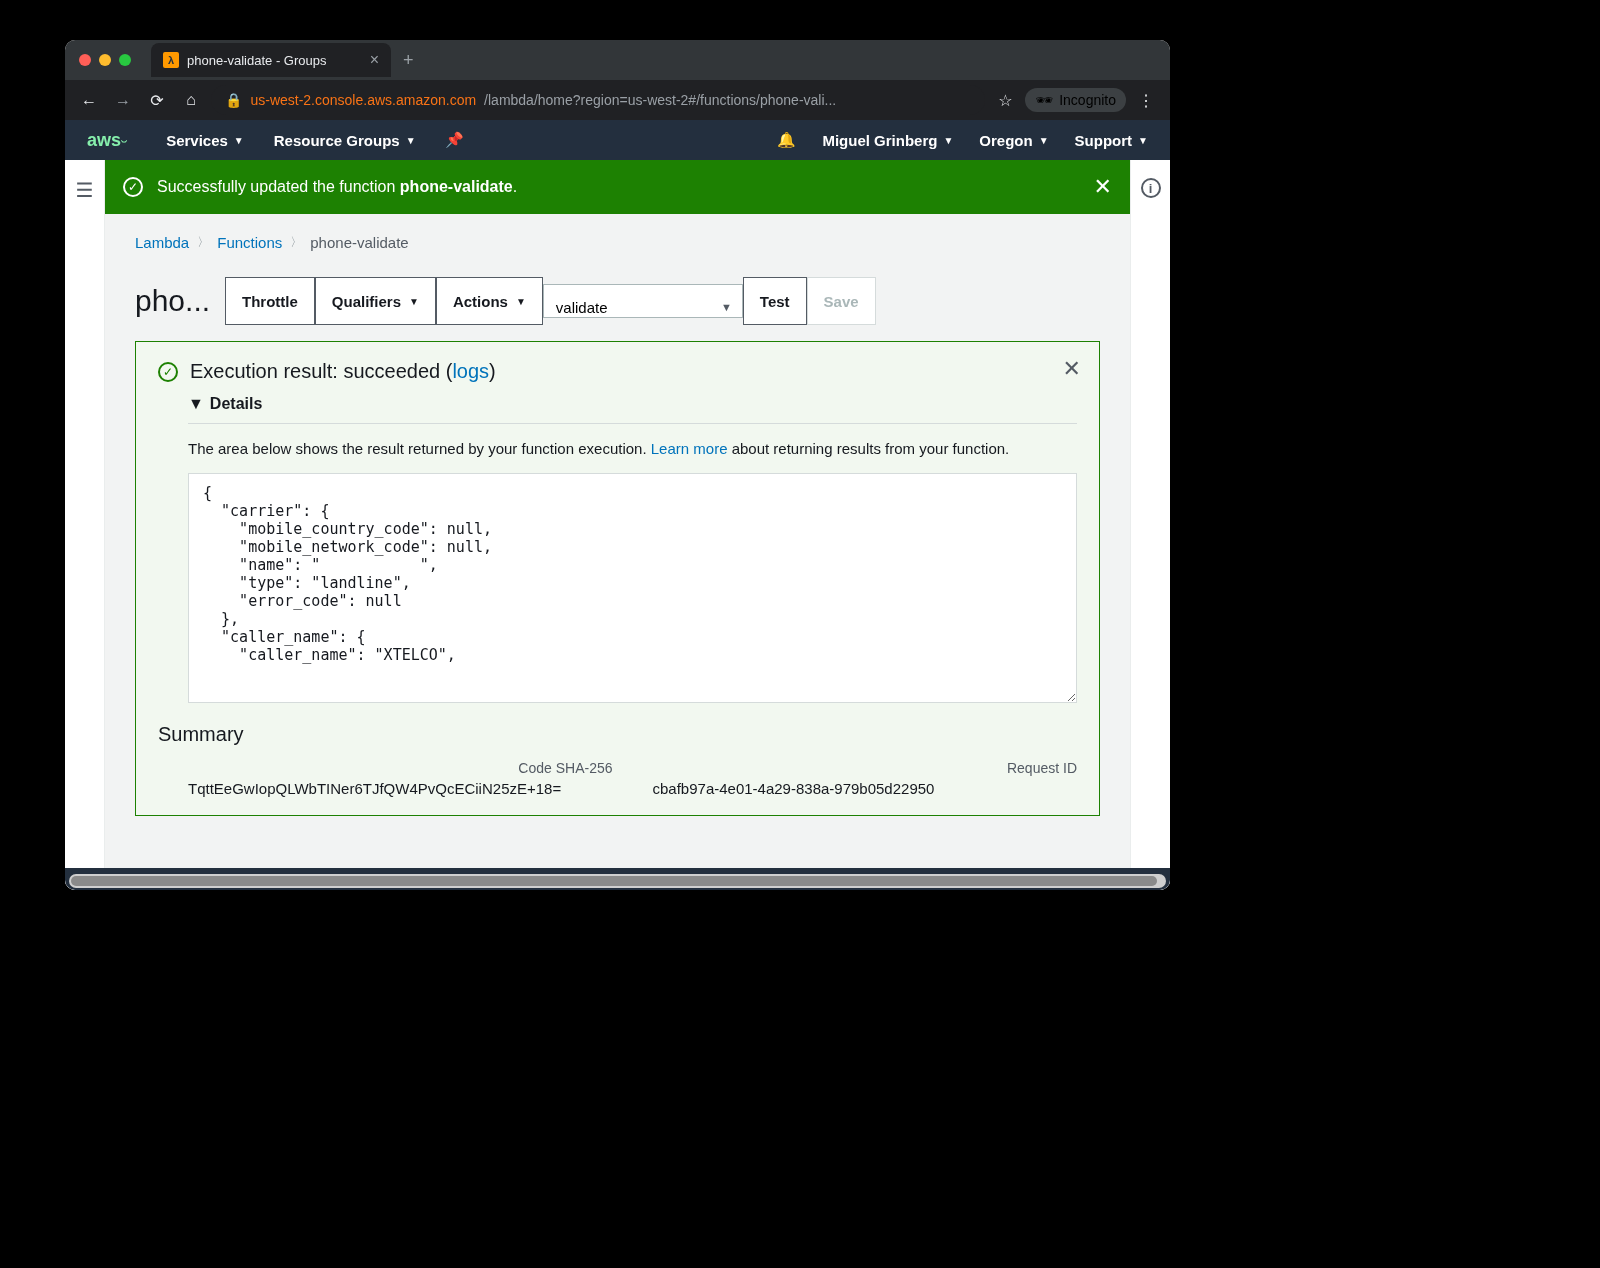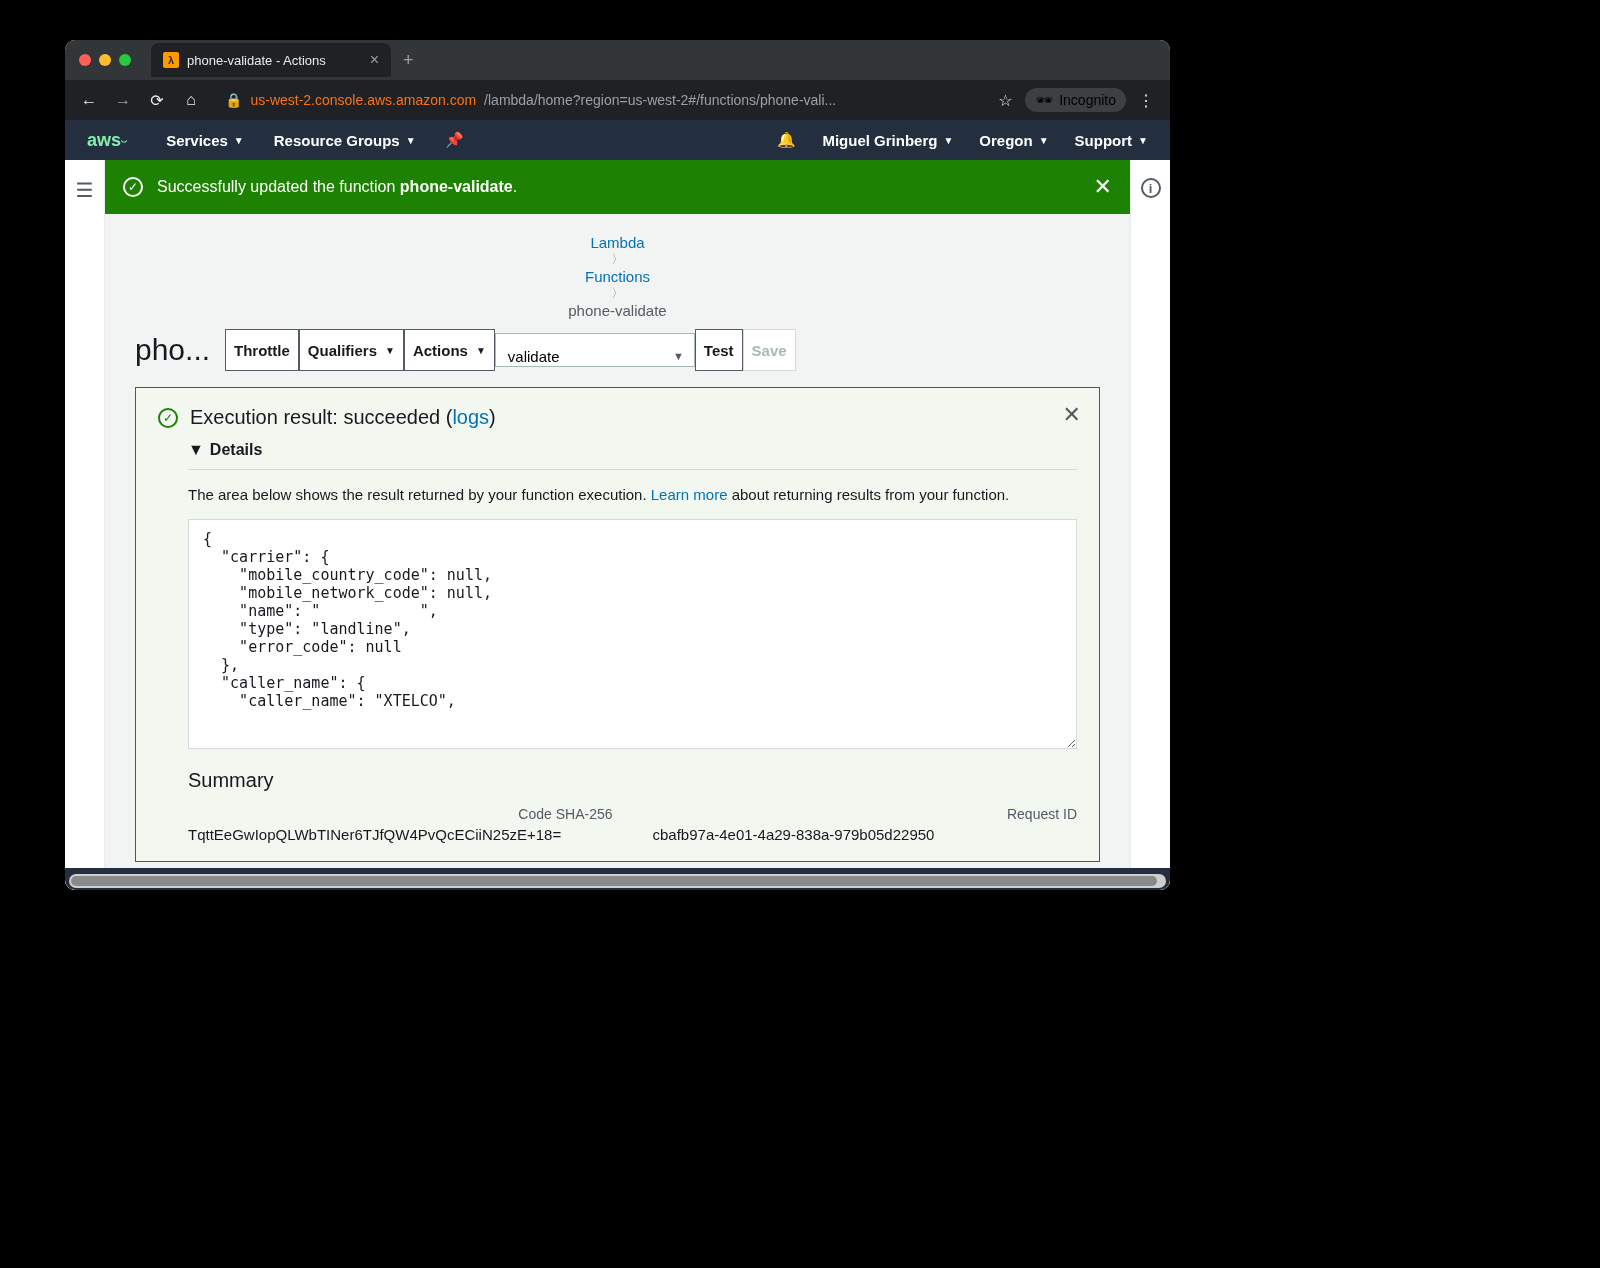--- a/index.html
+++ b/index.html
@@ -29,42 +29,42 @@
     .body-area { display: flex; height: calc(100% - 120px); background: #fff; position: relative; }
     .left-rail { width: 40px; background: #fff; border-right: 1px solid #eaeded; display: flex; justify-content: center; padding-top: 18px; }
     .hamburger { cursor: pointer; color: #545b64; font-size: 20px; }
     .right-rail { width: 40px; background: #fff; border-left: 1px solid #eaeded; display: flex; justify-content: center; padding-top: 18px; }
     .info-icon { cursor: pointer; color: #545b64; font-size: 18px; border: 2px solid #545b64; border-radius:50%; width:20px; height:20px; display:flex; align-items:center; justify-content:center; font-weight:bold; font-size:13px;}
     .main { flex: 1; overflow-y: auto; position: relative; }
     .alert { background: #1d8102; color: #fff; display: flex; align-items: center; padding: 14px 18px; font-size: 16px; }
     .alert-icon { width: 20px; height: 20px; border: 2px solid #fff; border-radius: 50%; display: flex; align-items: center; justify-content: center; margin-right: 14px; font-size: 12px; }
     .alert-close { margin-left: auto; cursor: pointer; font-size: 22px; }
     .content { padding: 20px 30px; background: #f2f3f3; min-height: 100%; }
-    .breadcrumb-row { display: flex; align-items: center; margin-bottom: 10px; font-size: 15px; flex-direction: column; }
+    .breadcrumb-row { display: flex; align-items: center; margin-bottom: 26px; font-size: 15px; }
     .crumb { color: #0073bb; cursor: pointer; }
     .crumb.current { color: #545b64; cursor: default; }
     .chev { color: #879196; margin: 0 8px; font-size: 12px; }
     .arn-block { margin-left: auto; color: #16191f; display: flex; align-items: center; gap: 8px; }
     .arn-block b { margin-right: 4px; }
     .copy-icon { cursor: pointer; color: #545b64; }
     .title-row { display: flex; align-items: center; gap: 0; margin-bottom: 16px; }
     .fn-title { font-size: 30px; font-weight: 400; color: #16191f; white-space: nowrap; overflow: hidden; text-overflow: ellipsis; width: 90px; }
-    .btn { background: #fff; border: 1px solid #545b64; color: #16191f; padding: 6px 8px; font-size: 15px; cursor: pointer; font-weight: 600; height: 42px; display:flex; align-items:center; gap:8px; }
+    .btn { background: #fff; border: 1px solid #545b64; color: #16191f; padding: 6px 16px; font-size: 15px; cursor: pointer; font-weight: 600; height: 48px; display:flex; align-items:center; gap:8px; }
     .btn.disabled { border-color: #d5dbdb; color: #aab7b8; cursor: default; }
     .select { background: #fff; border: 1px solid #aab7b8; padding: 12px 30px 0 12px; height: 34px; font-size: 15px; min-width: 200px; display:flex; align-items:center; position:relative; cursor:pointer; }
     .select::after { content:"▼"; position:absolute; right:10px; font-size:11px; color:#545b64; }
     .result-panel { border: 1px solid #1d8102; background: #f2f8f0; padding: 18px 22px; position: relative; }
     .result-header { display: flex; align-items: center; gap: 12px; font-size: 20px; color: #16191f; margin-bottom: 12px; }
     .result-header .check { width: 20px; height: 20px; border: 2px solid #1d8102; border-radius: 50%; display:flex; align-items:center; justify-content:center; color:#1d8102; font-size:12px; }
     .result-close { position:absolute; top:14px; right:18px; cursor:pointer; font-size:22px; color:#545b64; }
     .link { color: #0073bb; cursor: pointer; }
     .details-toggle { display:flex; align-items:center; gap:6px; font-weight:700; color:#16191f; cursor:pointer; margin-left:30px; padding-bottom:10px; border-bottom:1px solid #d5dbdb; margin-bottom:14px; }
     .details-text { margin-left:30px; color:#16191f; font-size:15px; margin-bottom:12px; line-height:1.5; }
     .code-box { margin-left:30px; background:#fff; border:1px solid #d5dbdb; padding:10px 14px; font-family: Menlo, Monaco, Consolas, monospace; font-size:15px; white-space:pre; overflow:auto; height:230px; resize:both; color:#16191f; position:relative; }
-    .summary-title { margin-left:30px; margin-top:20px; font-size:20px; color:#16191f; margin-bottom:14px; }
+    .summary-title { margin-top:20px; font-size:20px; color:#16191f; margin-bottom:14px; }
     .summary-grid { margin-left:30px; display:grid; grid-template-columns: 1fr 1fr; gap:10px 40px; }
     .summary-label { color:#545b64; font-size:14px; margin-bottom:4px;text-align:right; }
     .summary-value { color:#16191f; font-size:15px; word-break:break-all; }
     .footer { position:absolute; bottom:0; left:0; right:0; height:22px; background:#232f3e; color:#d5dbdb; font-size:11px; display:flex; align-items:center; padding:0 20px; }
     .footer-left { display:flex; gap:16px; align-items:center; }
     .footer-right { margin-left:auto; display:flex; gap:18px; }
     .scrollcap { position:absolute; bottom:2px; left:4px; right:4px; height:14px; background:#cfcfcf; border-radius:7px; }
     .scrollthumb { position:absolute; left:2px; top:2px; height:10px; width:99%; background:#8a8a8a; border-radius:5px; }
   </style>
 </head>
@@ -73,21 +73,21 @@
 <div class="window">
   <div class="titlebar">
     <div class="traffic">
       <span class="tred"></span>
       <span class="tyellow"></span>
       <span class="tgreen"></span>
     </div>
     <div class="tabstrip">
       <div class="tab">
         <span class="tab-favicon">λ</span>
-        <span>phone-validate - Actions</span>
+        <span>phone-validate - Groups</span>
         <span class="tab-close">×</span>
       </div>
       <span class="newtab">+</span>
     </div>
   </div>
   <div class="addressbar">
     <div class="navbtn active">←</div>
     <div class="navbtn">→</div>
     <div class="navbtn active">⟳</div>
     <div class="navbtn active">⌂</div>

